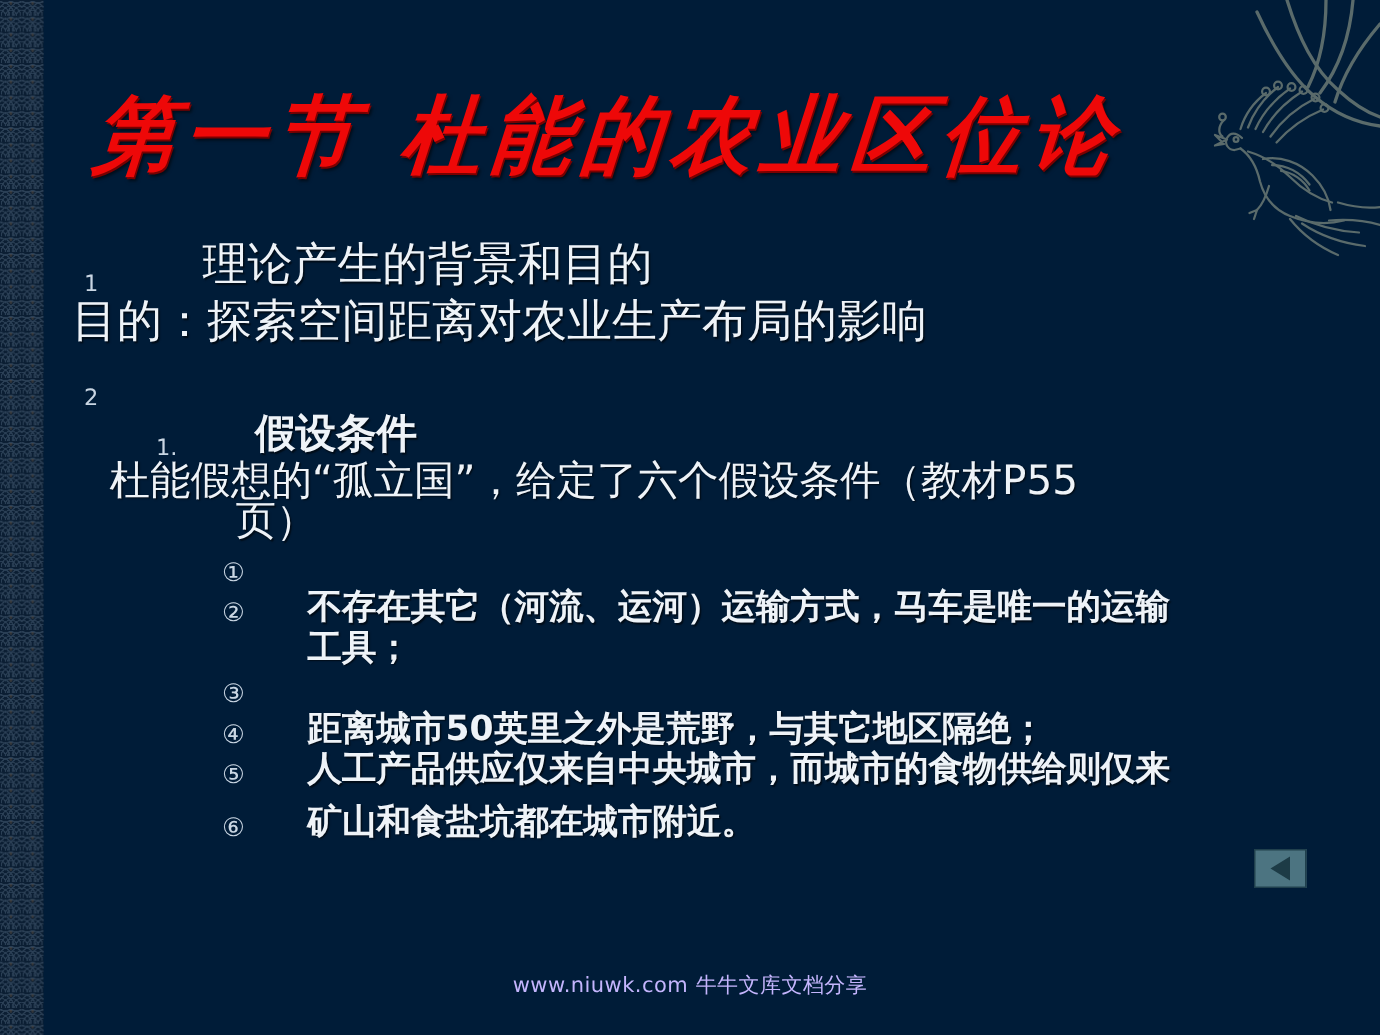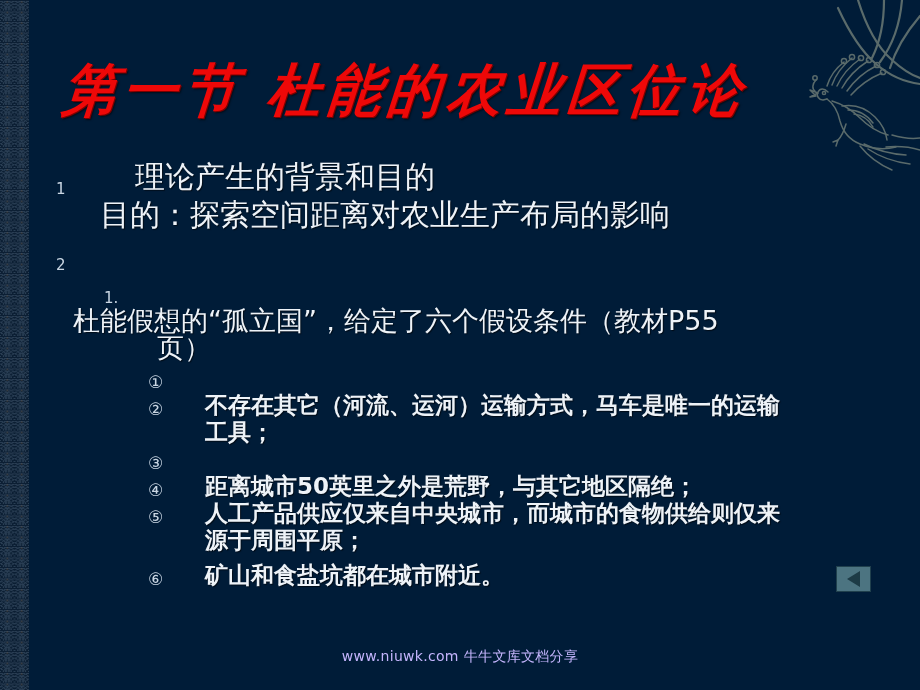--- a/index.html
+++ b/index.html
@@ -107,21 +107,21 @@
     padding-left: 135px;
     min-height: 38px;
   }
   .lv1 .marker { left: 56px; top: 12px; font-size: 15px; }
 
   
   .lv1-free {
     font-size: 30px;
     line-height: 38px;
     font-weight: 400;
-    padding-left: 100px;
+    padding-left: 48px;
     min-height: 38px;
   }
 
   
   .lv2 {
     font-size: 27px;
     line-height: 35px;
     font-weight: 700;
     padding-left: 170px;
     min-height: 35px;
@@ -261,20 +261,21 @@
       <span>目的：探索空间距离对农业生产布局的影响</span>
     </div>
 
     <div class="row lv1">
       <span class="marker">2</span>
     </div>
 
     <div class="row lv2">
       <span class="marker">1.</span>
       
+      <span>假设条件</span>
     </div>
 
     <div class="row lv2-free">
       <span>杜能假想的“孤立国”，给定了六个假设条件（教材P55</span>
       <span class="wrapline">页）</span>
     </div>
 
     <div class="row lv3">
       <span class="marker">①</span>
     </div>
@@ -290,21 +291,20 @@
     </div>
 
     <div class="row lv3">
       <span class="marker">④</span>
       <span>距离城市50英里之外是荒野，与其它地区隔绝；</span>
     </div>
 
     <div class="row lv3">
       <span class="marker">⑤</span>
       <span>人工产品供应仅来自中央城市，而城市的食物供给则仅来</span>
-      <span class="wrapline">源于周围平原；</span>
     </div>
 
     <div class="row lv3" style="margin-top:8px">
       <span class="marker">⑥</span>
       <span>矿山和食盐坑都在城市附近。</span>
     </div>
 
   </div>
 
   <div id="nav-back">

